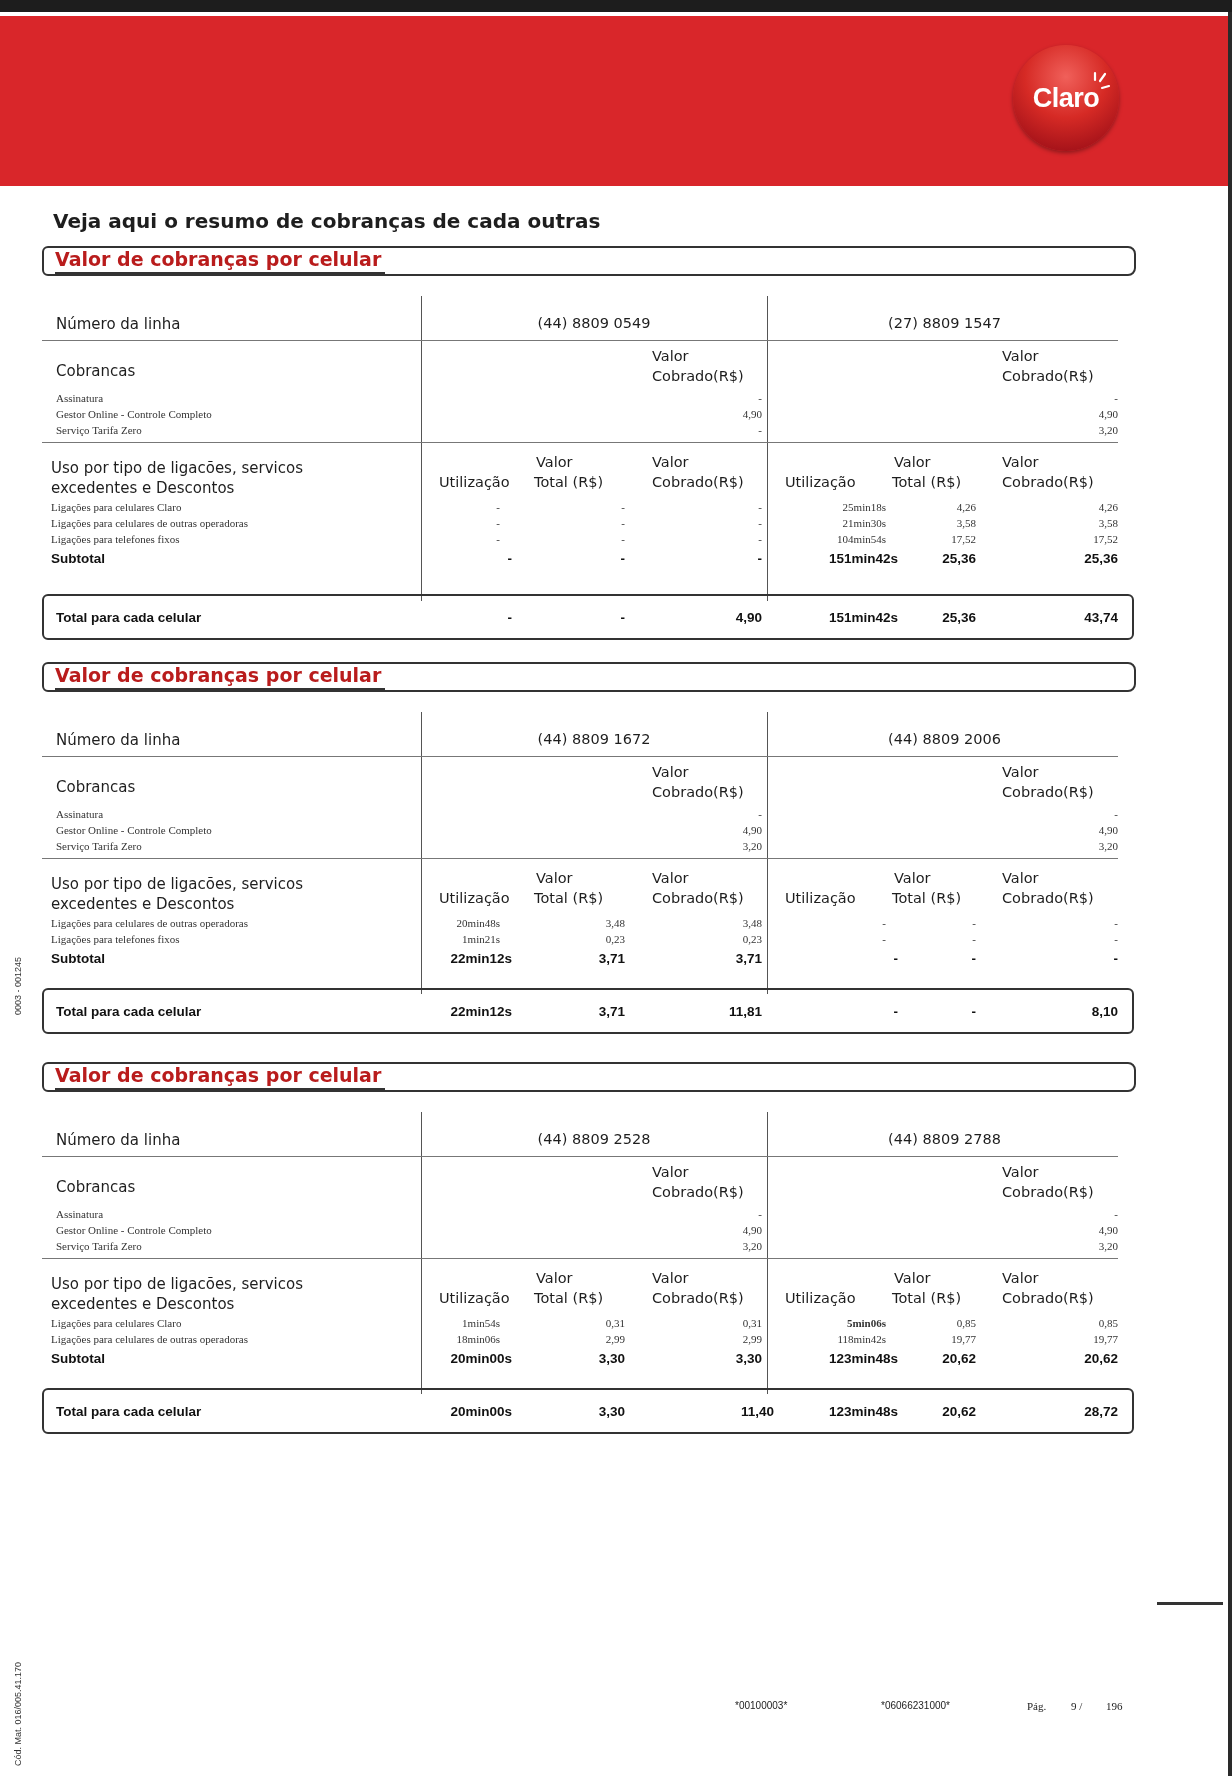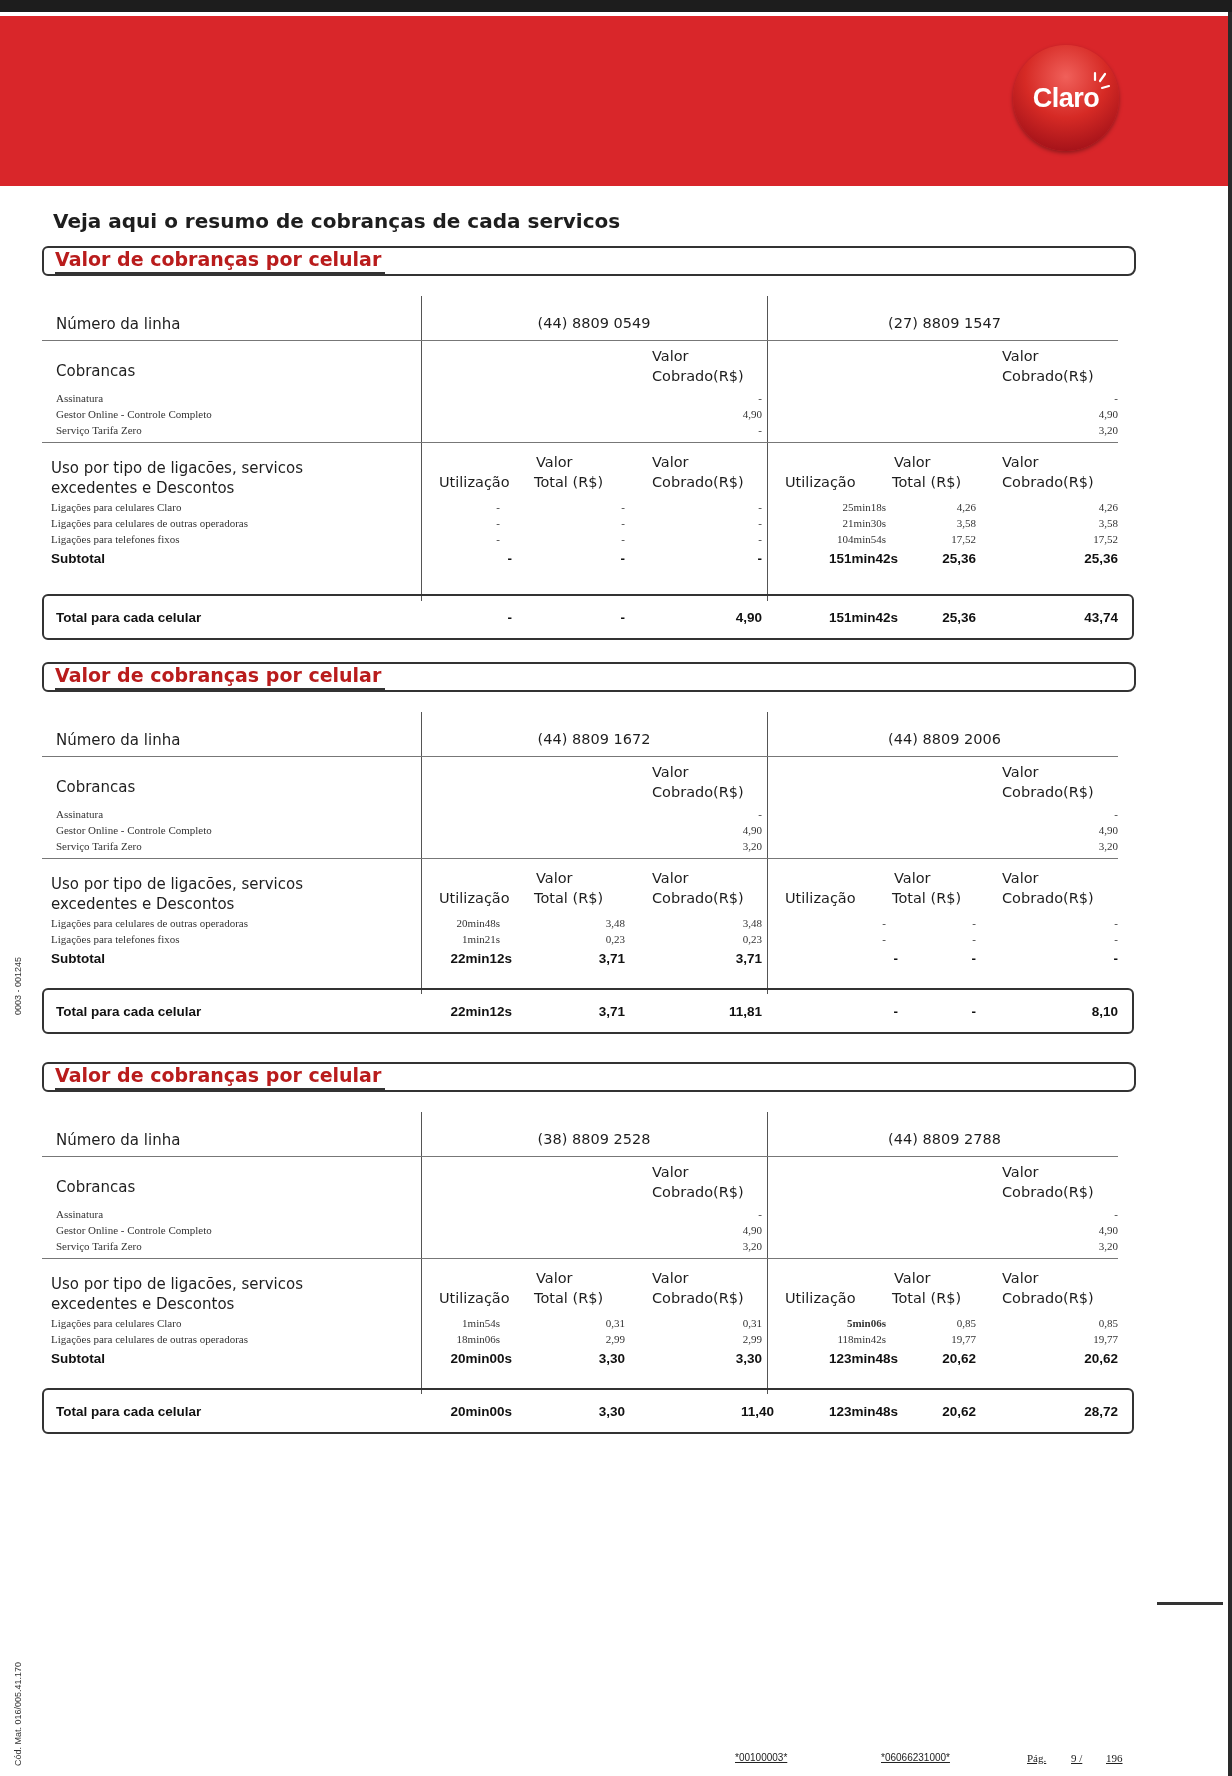--- a/index.html
+++ b/index.html
@@ -28,40 +28,40 @@
   .lbl-md { font-size:14.5px; color:#1e1e1e; }
   .lbl-sm { font-family:"Liberation Serif", serif; font-size:11px; color:#333; }
   .num-sm { font-family:"Liberation Serif", serif; font-size:11px; color:#333; text-align:right; }
   .bold { font-family:"Liberation Sans", sans-serif; font-weight:bold; font-size:13.5px; color:#111; }
   .r { text-align:right; }
   .c { text-align:center; }
   .total-box { position:absolute; left:0; width:1088px; height:42px; border:2px solid #333; border-radius:6px; }
 
   .side-code { position:absolute; font-family:"Liberation Sans", sans-serif; font-size:9px; color:#333;
                transform:rotate(-90deg); transform-origin:left top; white-space:nowrap; }
-  .footer { position:absolute; top:1752px; font-family:"Liberation Sans", sans-serif; font-size:10px; color:#222;text-decoration:underline; }
+  .footer { position:absolute; top:1700px; font-family:"Liberation Sans", sans-serif; font-size:10px; color:#222; }
   .dash-mark { position:absolute; left:1157px; top:1602px; width:66px; height:3px; background:#333; }
 </style>
 </head>
 <body>
 
 <div class="topbar"></div>
 <div class="banner"></div>
 <div class="right-edge"></div>
 
 <div class="logo">
   <div class="logo-text">Claro</div>
   <svg class="logo-rays" viewBox="0 0 20 22">
     <line x1="4" y1="2" x2="4" y2="9" stroke="#fff" stroke-width="2.2" stroke-linecap="round"></line>
     <line x1="14" y1="3" x2="9" y2="10" stroke="#fff" stroke-width="2.2" stroke-linecap="round"></line>
     <line x1="11" y1="17" x2="18" y2="15" stroke="#fff" stroke-width="2.2" stroke-linecap="round"></line>
   </svg>
 </div>
 
-<div class="page-heading">Veja aqui o resumo de cobranças de cada servicos</div>
+<div class="page-heading">Veja aqui o resumo de cobranças de cada outras</div>
 
 <div id="sections">
     <div class="section" style="top:246px;">
       <div class="sec-title-box">
         <div class="sec-title">Valor de cobranças por celular</div>
       </div>
       <div class="grid">
         <div class="vline" style="left:379px; top:20px; height:305px;"></div>
         <div class="vline" style="left:725px; top:20px; height:305px;"></div>
         <div class="t lbl-lg" style="left:14px; top:39px;">Número  da  linha</div>
@@ -203,21 +203,21 @@
       </div>
     </div>
     <div class="section" style="top:1062px;">
       <div class="sec-title-box">
         <div class="sec-title">Valor de cobranças por celular</div>
       </div>
       <div class="grid">
         <div class="vline" style="left:379px; top:20px; height:282px;"></div>
         <div class="vline" style="left:725px; top:20px; height:282px;"></div>
         <div class="t lbl-lg" style="left:14px; top:39px;">Número  da  linha</div>
-        <div class="t lbl-md c" style="left:379px; width:346px; top:39px;">(38) 8809 2528</div>
+        <div class="t lbl-md c" style="left:379px; width:346px; top:39px;">(44) 8809 2528</div>
         <div class="t lbl-md c" style="left:725px; width:355px; top:39px;">(44) 8809 2788</div>
         <div class="hline" style="left:0; top:64px; width:1076px;"></div>
         <div class="t lbl-lg" style="left:14px; top:86px;">Cobrancas</div>
         <div class="t lbl-md" style="left:610px; top:72px;">Valor</div>
         <div class="t lbl-md" style="left:610px; top:92px;">Cobrado(R$)</div>
         <div class="t lbl-md" style="left:960px; top:72px;">Valor</div>
         <div class="t lbl-md" style="left:960px; top:92px;">Cobrado(R$)</div>
         <div class="t lbl-sm" style="left:14px; top:116px;">Assinatura</div>
         <div class="t num-sm" style="left:640px; width:80px; top:116px;">-</div>
         <div class="t num-sm" style="left:996px; width:80px; top:116px;">-</div>

